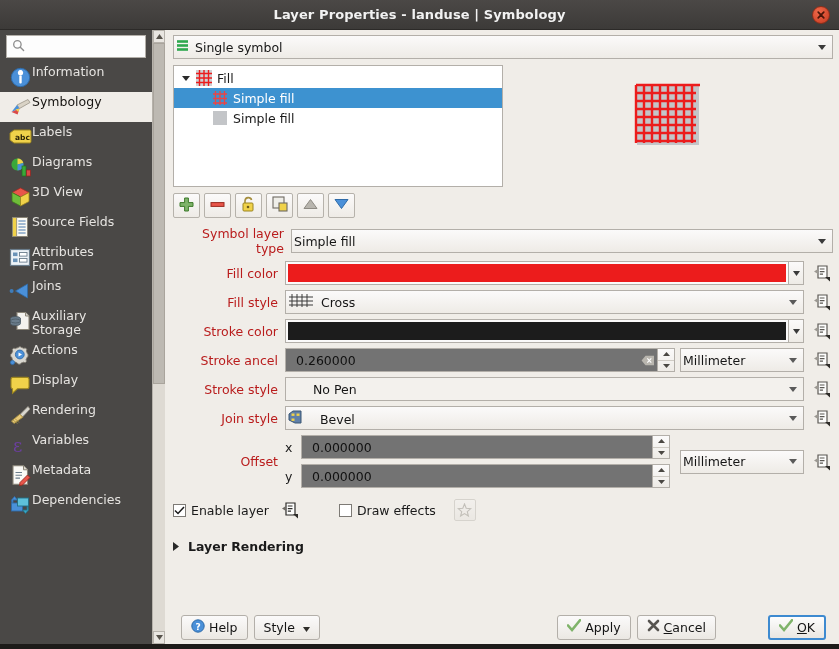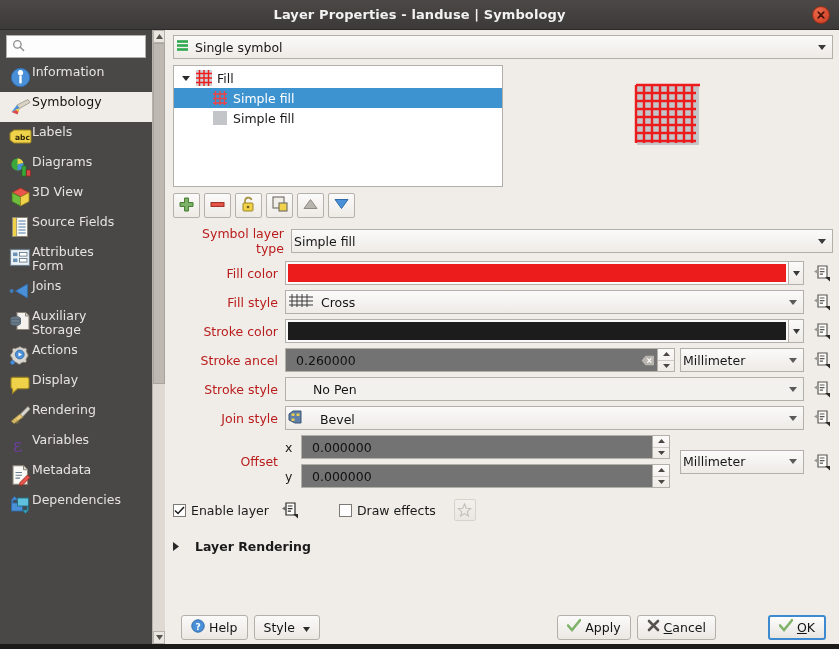--- a/index.html
+++ b/index.html
@@ -268,21 +268,21 @@
   .fx-btn {
     width: 22px; height: 22px; margin-left: 8px;
     background: linear-gradient(to bottom,#f4f2ef 0%,#e8e5e0 100%);
     border: 1px solid #c6c2bc; border-radius: 2px;
     display: flex; align-items: center; justify-content: center;
     opacity: .6;
   }
 
   
   #layer-rendering {
-    display: flex; align-items: center; gap: 16px;
+    display: flex; align-items: center; gap: 9px;
     margin-top: 18px; font-weight: bold; font-size: 12.5px;
     cursor: pointer;
   }
 
   
   #btnbar {
     flex: 0 0 auto;
     height: 34px;
     display: flex; align-items: center;
     padding: 0 7px 0 8px;

